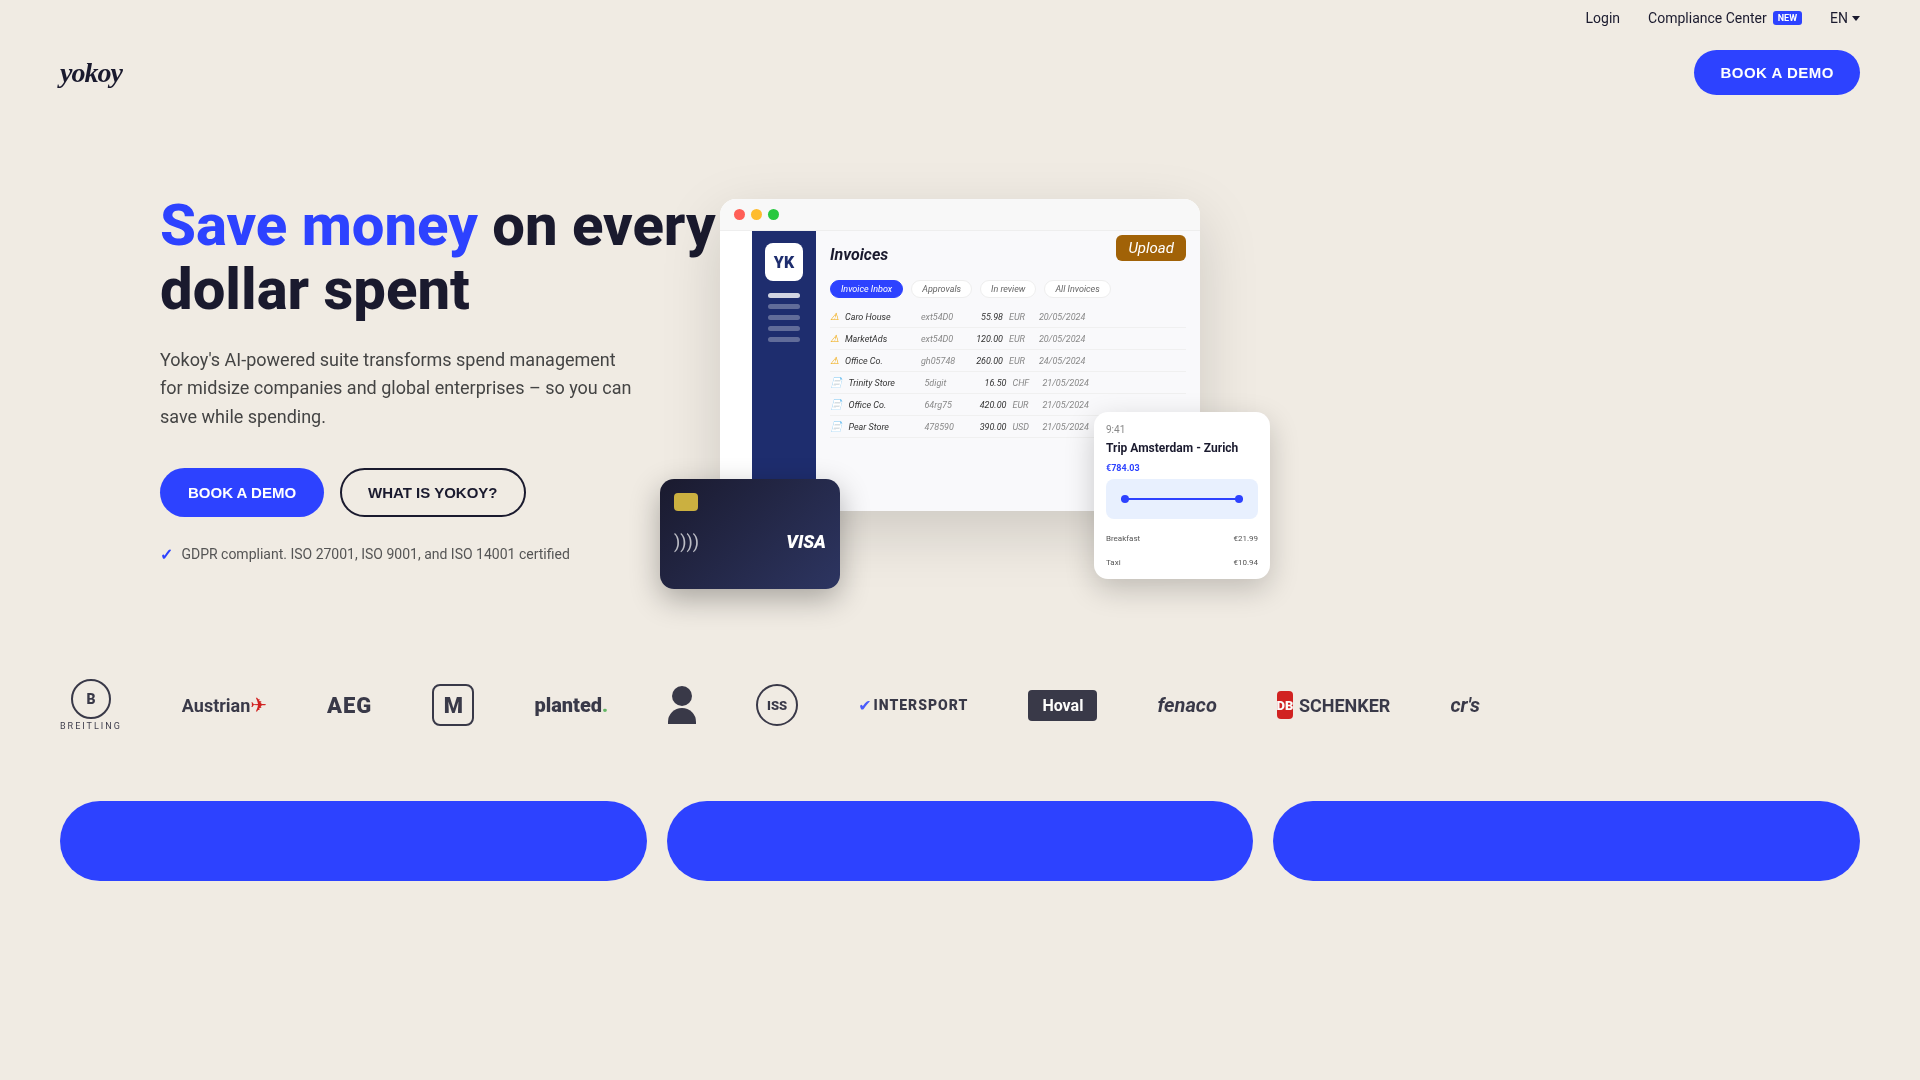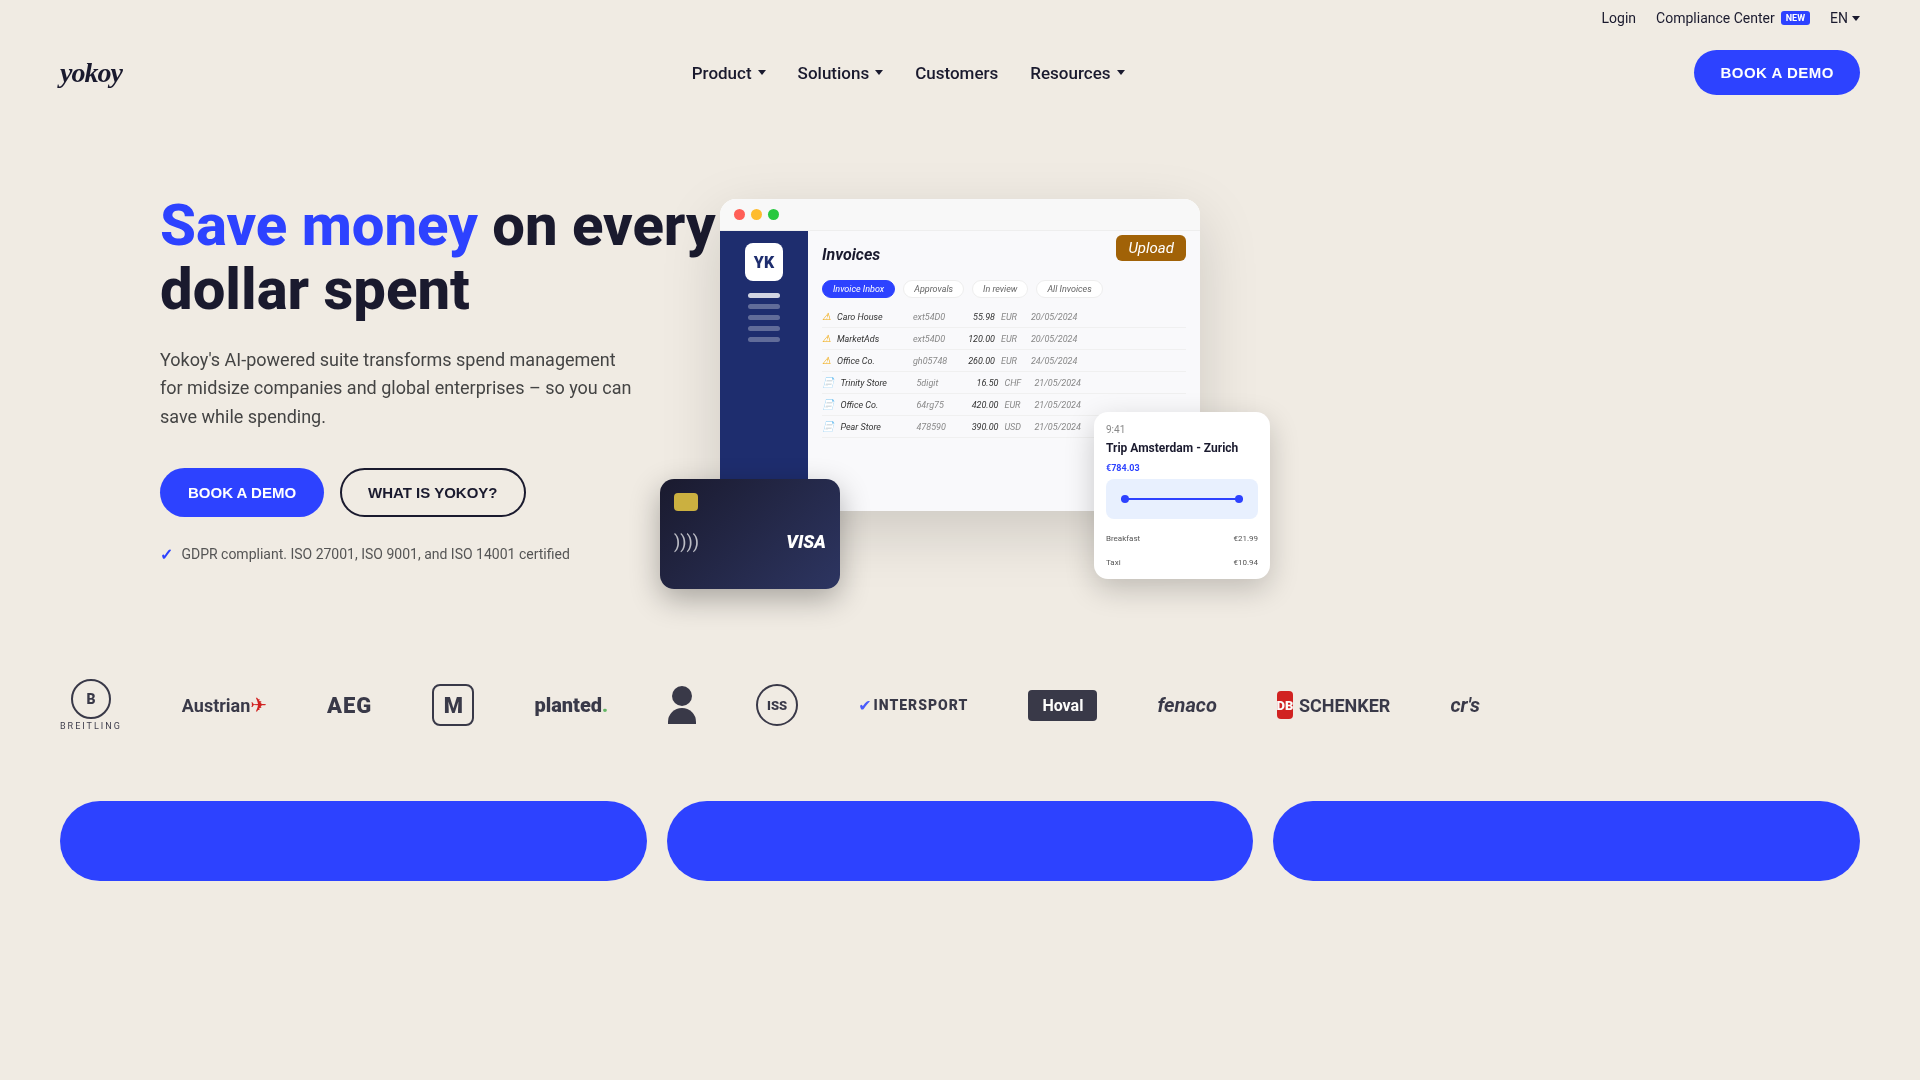--- a/index.html
+++ b/index.html
@@ -9,21 +9,21 @@
       min-height: 1080px;
       overflow-x: hidden;
     }
 
     
     .top-bar {
       display: flex;
       justify-content: flex-end;
       align-items: center;
       padding: 10px 60px;
-      gap: 20px;
+      gap: 28px;
       background-color: #f0ebe3;
     }
     .top-bar-link {
       font-size: 14px;
       color: #1a1a2e;
       text-decoration: none;
       cursor: pointer;
     }
     .compliance-badge {
       display: flex;
@@ -197,27 +197,28 @@
     .dot { width: 11px; height: 11px; border-radius: 50%; }
     .dot-red { background: #ff5f57; }
     .dot-yellow { background: #febc2e; }
     .dot-green { background: #28c840; }
 
     .mockup-body {
       display: flex;
       height: 280px;
     }
     .mockup-sidebar {
-      width: 88px;
+      width: 64px;
       background: #1e2d6e;
       display: flex;
       flex-direction: column;
       align-items: center;
       padding: 12px 0;
       gap: 2px;
+      margin-left: 32px;
     }
     .sidebar-logo-box {
       width: 38px;
       height: 38px;
       background: white;
       border-radius: 8px;
       display: flex;
       align-items: center;
       justify-content: center;
       font-size: 16px;
@@ -533,37 +534,20 @@
   </div>
   <div class="lang-selector">
     <span>EN</span>
     <span class="chevron-down"></span>
   </div>
 </div>
 
 <nav class="navbar">
   <div class="logo">
     <span>yokoy</span>
-  </div>
-  <div class="nav-links">
-    <a class="nav-item">
-      <span>Product</span>
-      <span class="chevron-down"></span>
-    </a>
-    <a class="nav-item">
-      <span>Solutions</span>
-      <span class="chevron-down"></span>
-    </a>
-    <a class="nav-item">
-      <span>Customers</span>
-    </a>
-    <a class="nav-item">
-      <span>Resources</span>
-      <span class="chevron-down"></span>
-    </a>
   </div>
   <button class="book-demo-btn">BOOK A DEMO</button>
 </nav>
 
 <section class="hero">
   <div class="hero-left">
     <h1 class="hero-title">
       <span class="highlight">Save money</span><span> on every dollar spent</span>
     </h1>
     <p class="hero-desc">Yokoy's AI-powered suite transforms spend management for midsize companies and global enterprises – so you can save while spending.</p>

